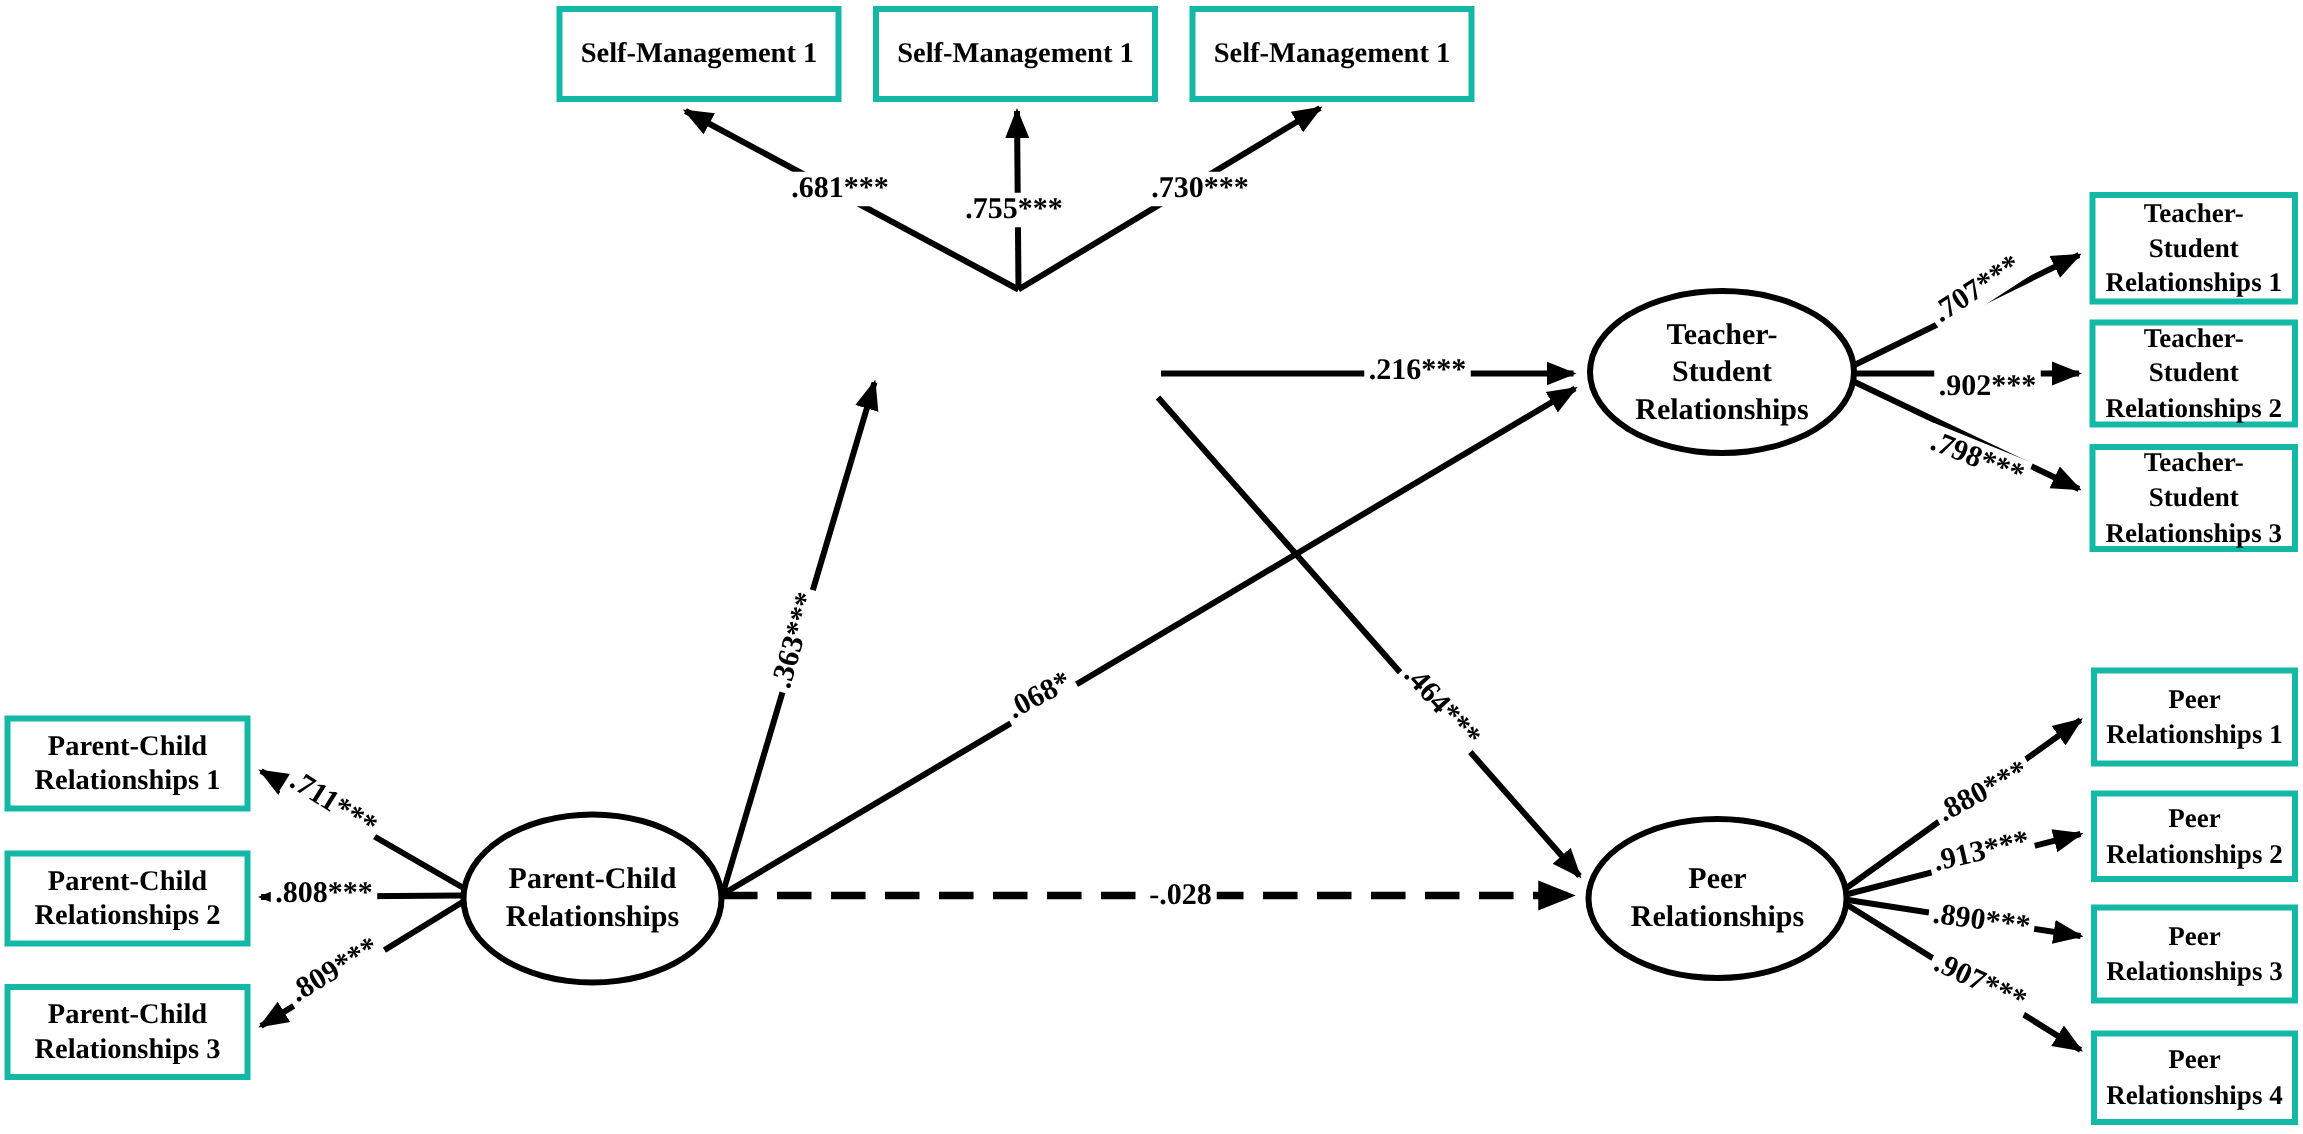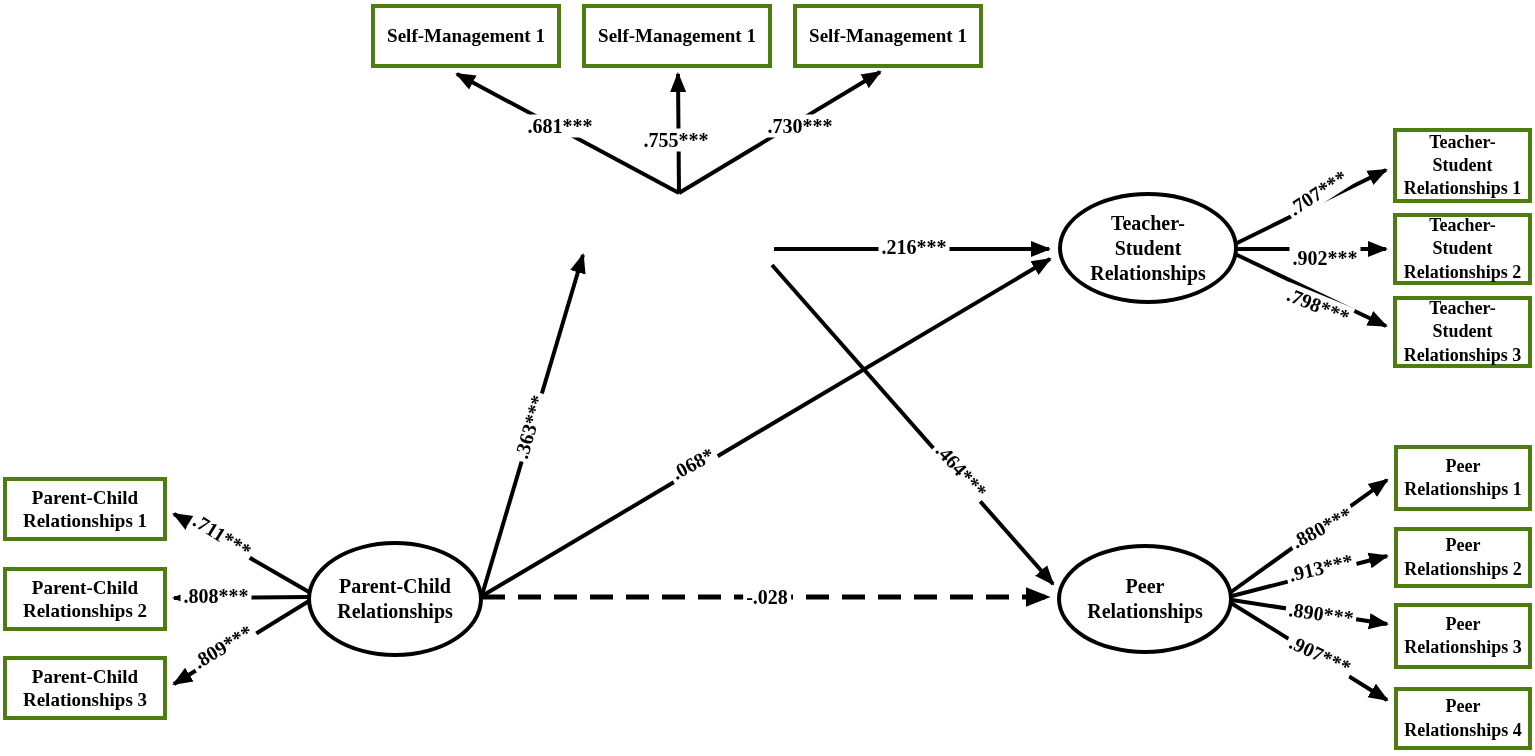--- a/index.html
+++ b/index.html
@@ -1,21 +1,21 @@
 <!DOCTYPE html>
 <html><head>
 <meta charset="utf-8">
 <style>
   html,body{margin:0;padding:0;background:#fff}
   .canvas{position:relative;width:1535px;height:756px;background:#ffffff;overflow:hidden;
           font-family:"Liberation Serif","DejaVu Serif",serif;font-weight:bold;color:#000}
   .arrows{position:absolute;left:0;top:0;z-index:1}
   .node{position:absolute;box-sizing:border-box;background:#fff;display:flex;align-items:center;
         justify-content:center;text-align:center;white-space:pre-line;z-index:2}
-  .box{border:4px solid #4d7c0f;font-size:19px;line-height:1.22}
+  .box{border:4px solid #14b8a6;font-size:19px;line-height:1.22}
   .box.sm3{font-size:18px;line-height:1.28}
   .ellipse{border:4px solid #000;border-radius:50%;font-size:20px;line-height:1.25}
   .lbl{position:absolute;z-index:3;background:#fff;font-size:20px;white-space:nowrap;
        padding:0 3px;transform:translate(-50%,-50%)}
   .covariate{position:absolute;left:1178px;top:37px;font-size:23px;z-index:3}
   .covariate .val{font-size:20px}
 </style>
 </head>
 <body>
 
@@ -102,18 +102,18 @@
   <div class="lbl" style="left:1325px;top:258px">.902***</div>
   <div class="lbl" style="left:1318px;top:306px;transform:translate(-50%,-50%) rotate(22deg)">.798***</div>
 
   <div class="lbl" style="left:1322px;top:528px;transform:translate(-50%,-50%) rotate(-28deg)">.880***</div>
   <div class="lbl" style="left:1321px;top:568px;transform:translate(-50%,-50%) rotate(-13deg)">.913***</div>
   <div class="lbl" style="left:1321px;top:614px;transform:translate(-50%,-50%) rotate(8deg)">.890***</div>
   <div class="lbl" style="left:1320px;top:655px;transform:translate(-50%,-50%) rotate(25deg)">.907***</div>
 
   <div class="lbl" style="left:530px;top:427px;transform:translate(-50%,-50%) rotate(-74deg)">.363***</div>
   <div class="lbl" style="left:693px;top:464px;transform:translate(-50%,-50%) rotate(-28deg)">.068*</div>
-  <div class="lbl" style="left:767px;top:597px">-.028</div>
-  <div class="lbl" style="left:914px;top:247px">.216***</div>
+  <div class="lbl" style="left:787px;top:597px">-.028</div>
+  <div class="lbl" style="left:945px;top:247px">.216***</div>
   <div class="lbl" style="left:961px;top:471px;transform:translate(-50%,-50%) rotate(48deg)">.464***</div>
 
 
 </div>
 
 </body></html>

